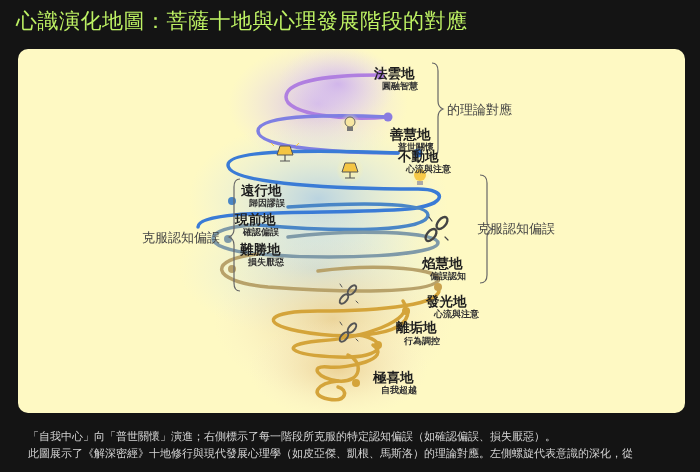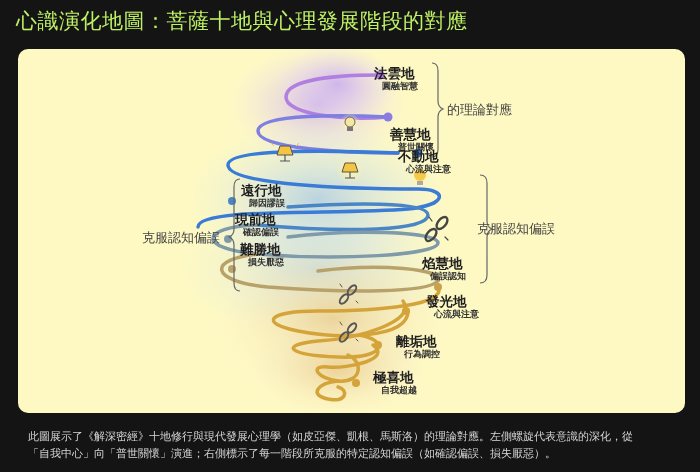--- a/index.html
+++ b/index.html
@@ -170,30 +170,30 @@
     <span class="sub">損失厭惡</span>
   </div>
   <div class="lbl" style="left:404px;top:206px;">
     <span class="name">焰慧地</span>
     <span class="sub">偏誤認知</span>
   </div>
   <div class="lbl" style="left:392px;top:244px;margin-left:16px;">
     <span class="name">發光地</span>
     <span class="sub">心流與注意</span>
   </div>
-  <div class="lbl" style="left:378px;top:284px;">
+  <div class="lbl" style="left:378px;top:272px;font-family:Liberation Mono, monospace;">
     <span class="name">離垢地</span>
     <span class="sub">行為調控</span>
   </div>
   <div class="lbl" style="left:355px;top:320px;">
     <span class="name">極喜地</span>
     <span class="sub">自我超越</span>
   </div>
 
   <div class="group" style="left:429px;top:52px;">的理論對應</div>
   <div class="group" style="left:124px;top:180px;">克服認知偏誤</div>
   <div class="group" style="left:459px;top:171px;">克服認知偏誤</div>
 </div>
 
 <div class="caption">
+  <p>「自我中心」向「普世關懷」演進；右側標示了每一階段所克服的特定認知偏誤（如確認偏誤、損失厭惡）。</p>
   <p>此圖展示了《解深密經》十地修行與現代發展心理學（如皮亞傑、凱根、馬斯洛）的理論對應。左側螺旋代表意識的深化，從</p>
-  <p>「自我中心」向「普世關懷」演進；右側標示了每一階段所克服的特定認知偏誤（如確認偏誤、損失厭惡）。</p>
 </div>
 
 </body></html>

